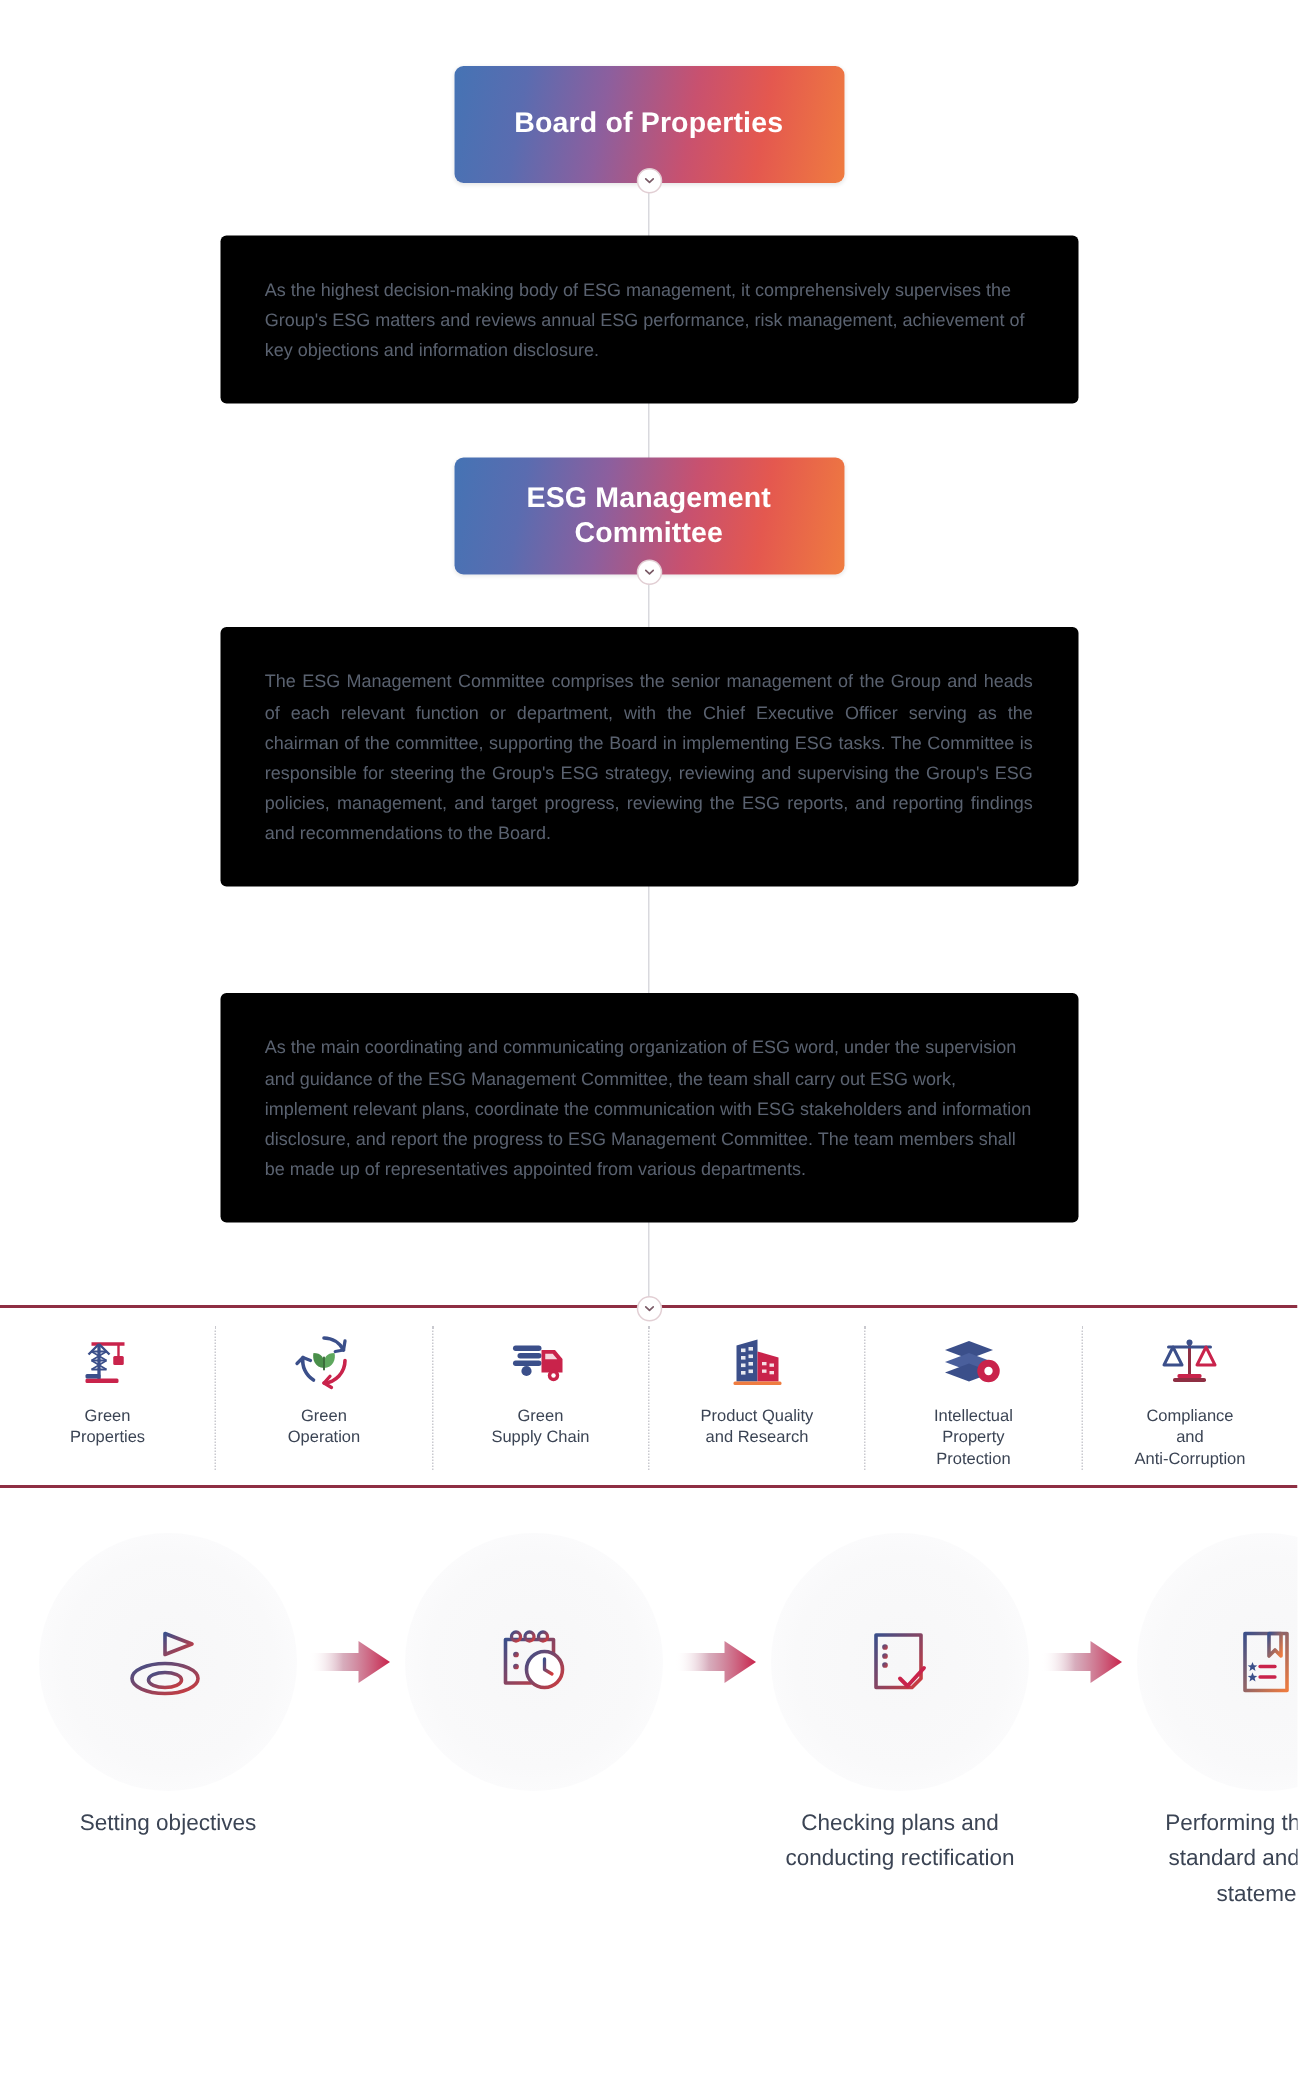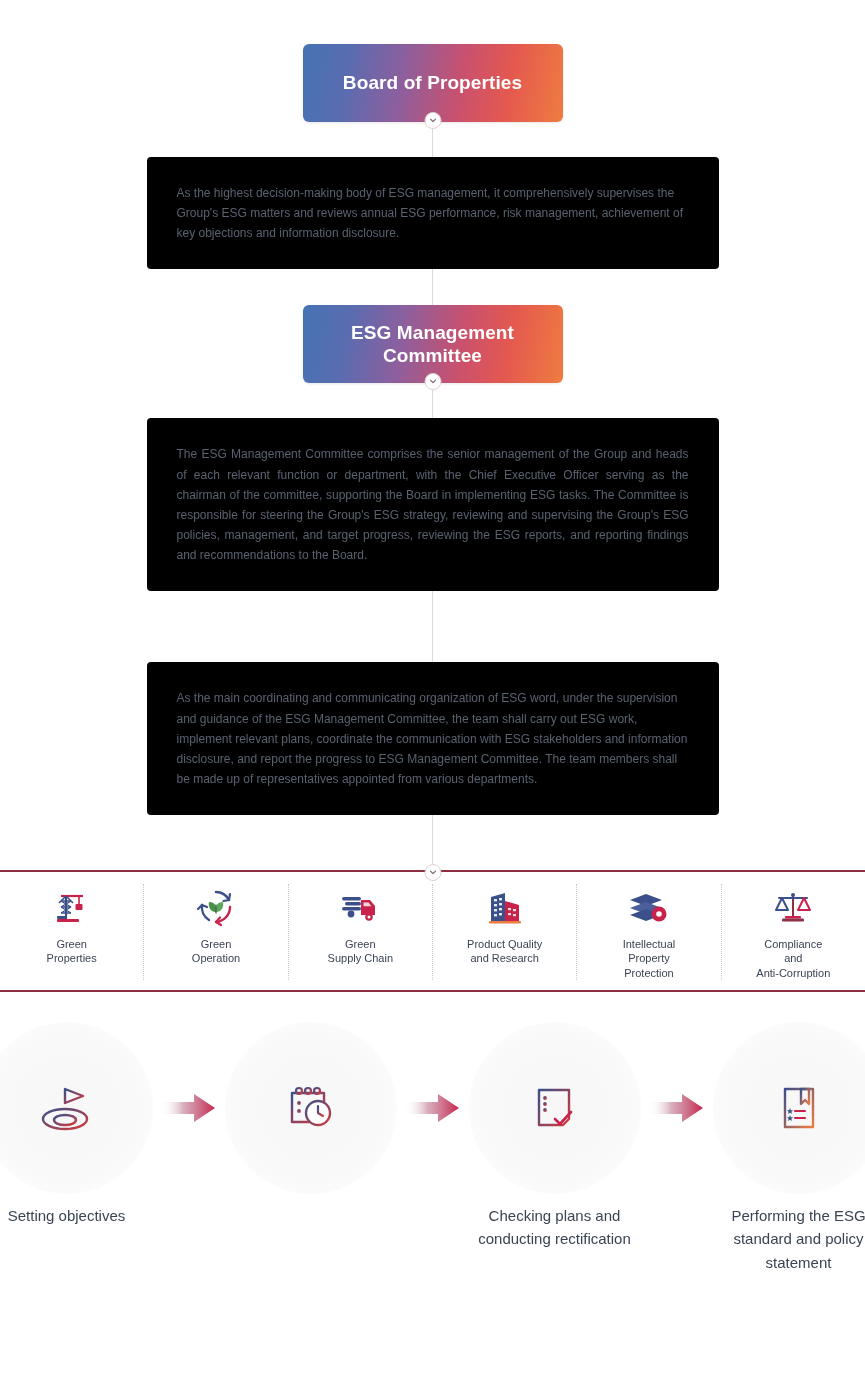--- a/index.html
+++ b/index.html
@@ -138,22 +138,22 @@
     line-height: 1.30;
     color: #3b4454;
     text-align: center;
   }
 
   
   .cycle {
     margin-top: 30px;
     display: flex;
     align-items: flex-start;
-    justify-content: center;
-    padding: 0 10px;
+    justify-content: flex-start;
+    padding: 0 26px;
     box-sizing: border-box;
   }
   .step {
     width: 172px;
     display: flex;
     flex-direction: column;
     align-items: center;
   }
   .halo {
     width: 172px;

